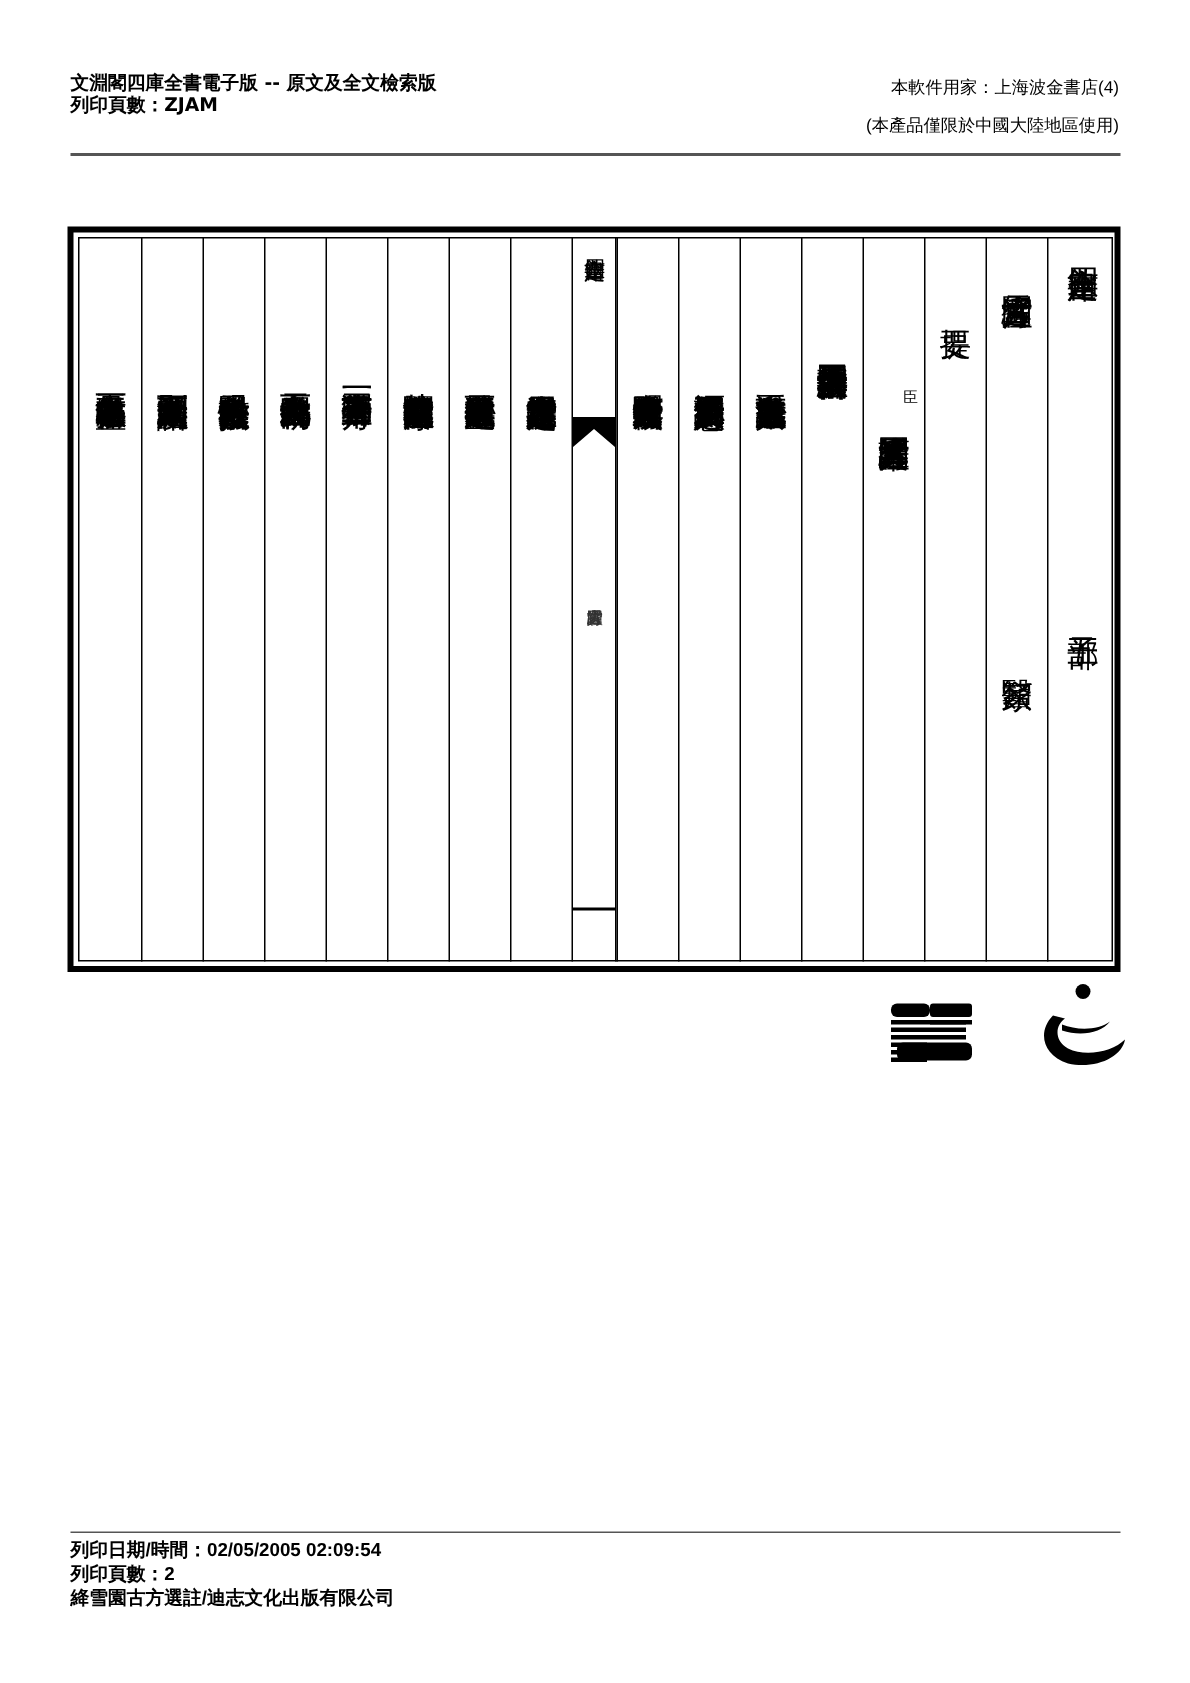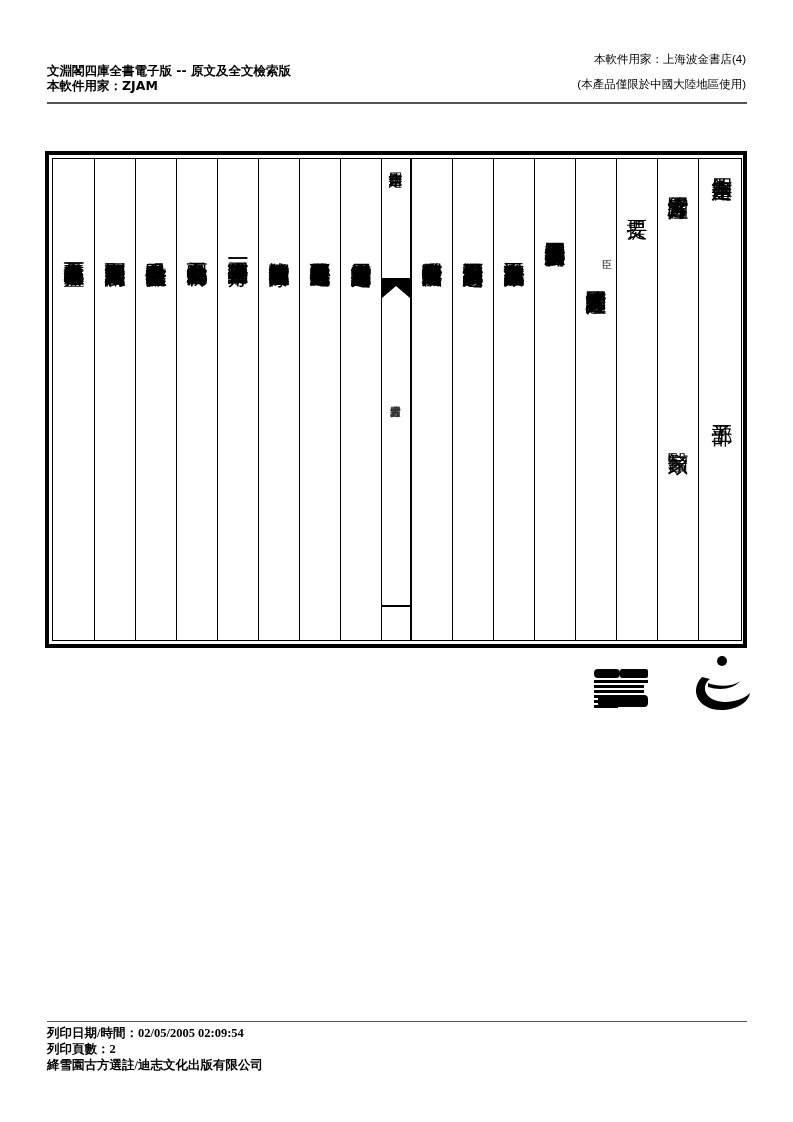--- a/index.html
+++ b/index.html
@@ -1,40 +1,40 @@
 <!DOCTYPE html>
 <html><head>
 <meta charset="utf-8">
 <style>
   html,body{margin:0;padding:0;background:#fff;}
   body{width:793px;height:1122px;position:relative;overflow:hidden;font-family:"DejaVu Serif",serif;color:#000;}
-  .hdr-left{position:absolute;left:47px;top:47px;font-family:"DejaVu Sans",sans-serif;font-weight:bold;font-size:12.5px;line-height:15px;margin-top:16px;}
+  .hdr-left{position:absolute;left:47px;top:47px;font-family:"DejaVu Sans",sans-serif;font-weight:bold;font-size:12.5px;line-height:15px;}
   .hdr-right{position:absolute;right:47px;top:47px;font-family:Liberation Sans, sans-serif;font-size:11.5px;line-height:25px;text-align:right;}
   .hdr-rule{position:absolute;left:47px;width:700px;top:102px;height:2px;background:#555;}
   .ftr-rule{position:absolute;left:47px;width:700px;top:1021px;height:1px;background:#555;}
-  .ftr{position:absolute;left:47px;top:1025px;font-family:Liberation Serif, serif;font-weight:bold;font-size:12.5px;line-height:16px;}
+  .ftr{position:absolute;left:47px;top:1025px;font-family:Liberation Sans, sans-serif;font-weight:bold;font-size:12.5px;line-height:16px;}
 
   .frame-outer{position:absolute;left:45px;top:151px;width:702px;height:497px;border:4px solid #000;box-sizing:border-box;}
   .frame-inner{position:absolute;left:52px;top:158px;width:690px;height:483px;border:1.5px solid #000;box-sizing:border-box;}
   .col{position:absolute;top:158px;height:483px;box-sizing:border-box;border-left:1.5px solid #000;}
   .coltext{position:absolute;left:0;right:0;writing-mode:vertical-rl;text-orientation:upright;font-size:21px;line-height:41px;letter-spacing:0.2px;white-space:nowrap;}
   .fold{position:absolute;top:158px;left:381px;width:30px;height:483px;border-left:1.5px solid #000;border-right:1.5px solid #000;box-sizing:border-box;}
   .fold-title{position:absolute;top:4px;left:0;right:0;writing-mode:vertical-rl;text-orientation:upright;font-size:14px;line-height:28px;letter-spacing:0px;}
   .fishtail{position:absolute;top:120px;left:0;width:100%;height:20px;}
   .fold-sub{position:absolute;top:240px;left:0;right:0;writing-mode:vertical-rl;text-orientation:upright;font-size:10.5px;line-height:28px;color:#333;}
   .fold-line{position:absolute;left:0;right:0;top:447px;height:1.5px;background:#000;}
   .small-chen{position:absolute;font-size:10px;}
   .logo{position:absolute;left:590px;top:655px;width:170px;height:60px;}
 </style>
 </head>
 <body>
 
 <div class="hdr-left">
   <div>文淵閣四庫全書電子版 -- 原文及全文檢索版</div>
-  <div>本軟件用家：ZJAM</div>
+  <div>列印頁數：ZJAM</div>
 </div>
 <div class="hdr-right">
   <div>本軟件用家：上海波金書店(4)</div>
   <div>(本產品僅限於中國大陸地區使用)</div>
 </div>
 <div class="hdr-rule"></div>
 
 <div class="frame-outer"></div>
 <div class="frame-inner"></div>
 

